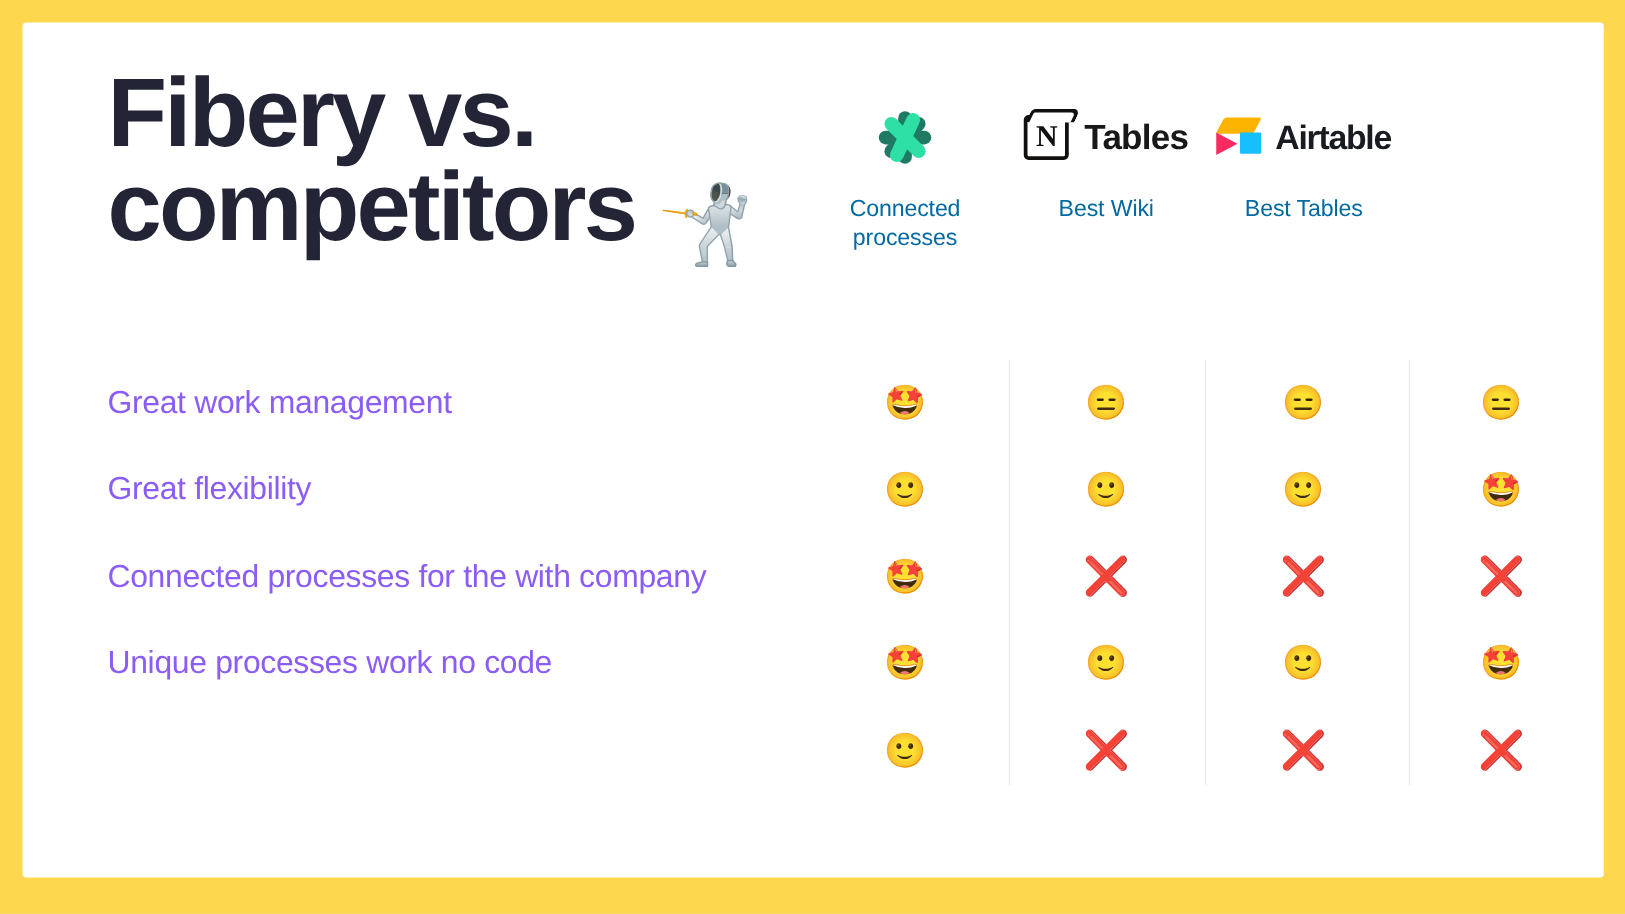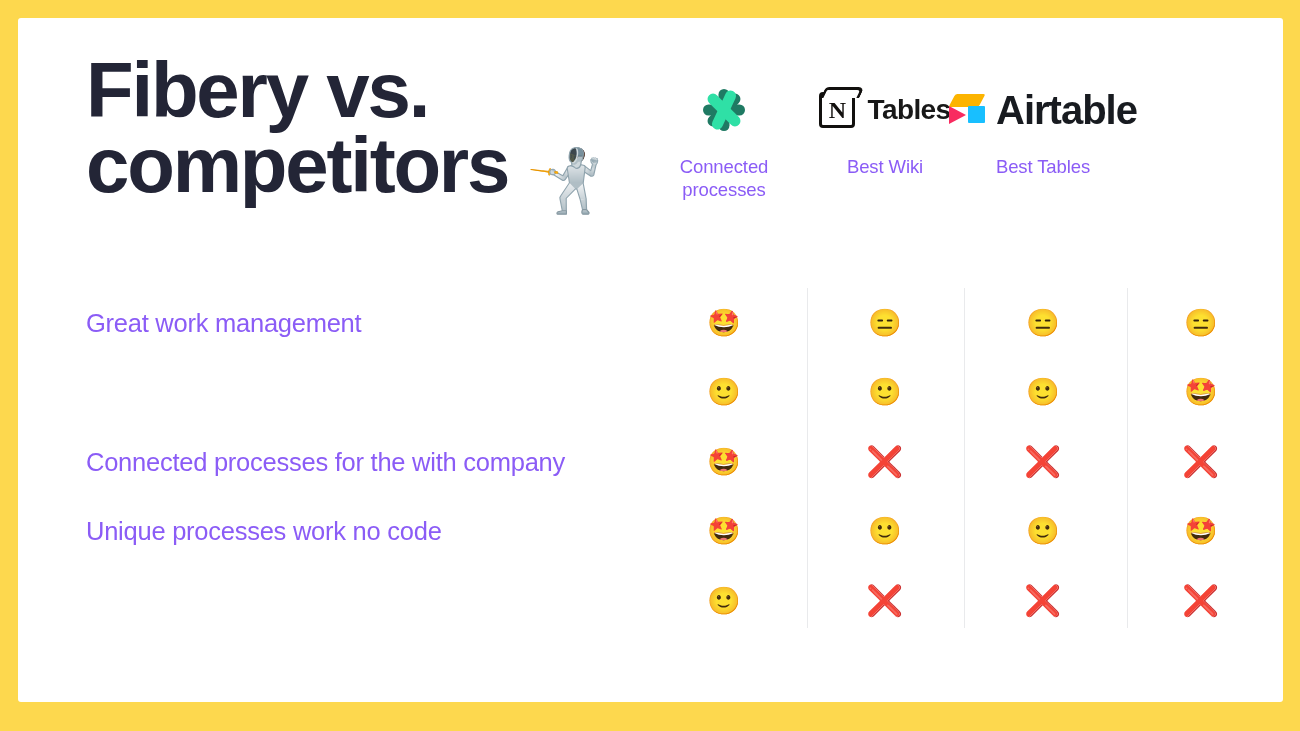--- a/index.html
+++ b/index.html
@@ -74,21 +74,21 @@
     height: 68px;
     display: flex;
     align-items: center;
     justify-content: center;
   }
 
   .col-sub {
     margin-top: 12px;
     font-size: 18.5px;
     line-height: 1.23;
-    color: #8b5cf6;
+    color: #0369a1;
     letter-spacing: -0.1px;
     white-space: pre-line;
   }
 
   
   .fibery-mark { position: relative; width: 44px; height: 44px; }
   .fibery-mark span {
     position: absolute;
     left: 50%; top: 50%;
     width: 11px; height: 42px;
@@ -152,21 +152,21 @@
     border-top: 9px solid transparent;
     border-bottom: 9px solid transparent;
   }
   .at-right {
     position: absolute; left: 19px; top: 12px;
     width: 17px; height: 17px;
     background: #18bfff;
     border-radius: 1px;
   }
   .at-word {
-    font-size: 40px;
+    font-size: 27px;
     font-weight: bold;
     color: #181b20;
     letter-spacing: -1px;
   }
 
   
   .coda-wrap { display: flex; flex-direction: column; align-items: center; }
   .coda-sq {
     position: relative;
     width: 42px; height: 42px;
@@ -297,20 +297,21 @@
 
       <div class="row">
         <div class="row-label">Great work management</div>
         <div class="cell" style="left:627px;">🤩</div>
         <div class="cell" style="left:788px;">😑</div>
         <div class="cell" style="left:946px;">😑</div>
         <div class="cell" style="left:1104px;">😑</div>
       </div>
 
       <div class="row">
+        <div class="row-label">Great flexibility</div>
         <div class="cell" style="left:627px;">🙂</div>
         <div class="cell" style="left:788px;">🙂</div>
         <div class="cell" style="left:946px;">🙂</div>
         <div class="cell" style="left:1104px;">🤩</div>
       </div>
 
       <div class="row">
         <div class="row-label">Connected processes for the with company</div>
         <div class="cell" style="left:627px;">🤩</div>
         <div class="cell cross" style="left:788px;">❌</div>

